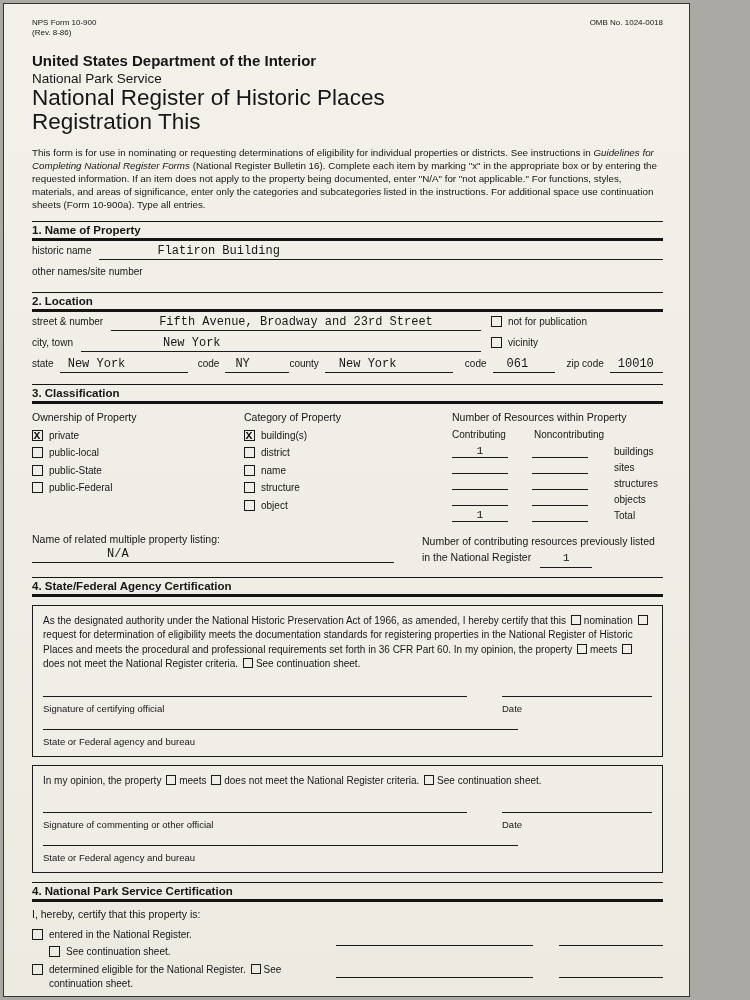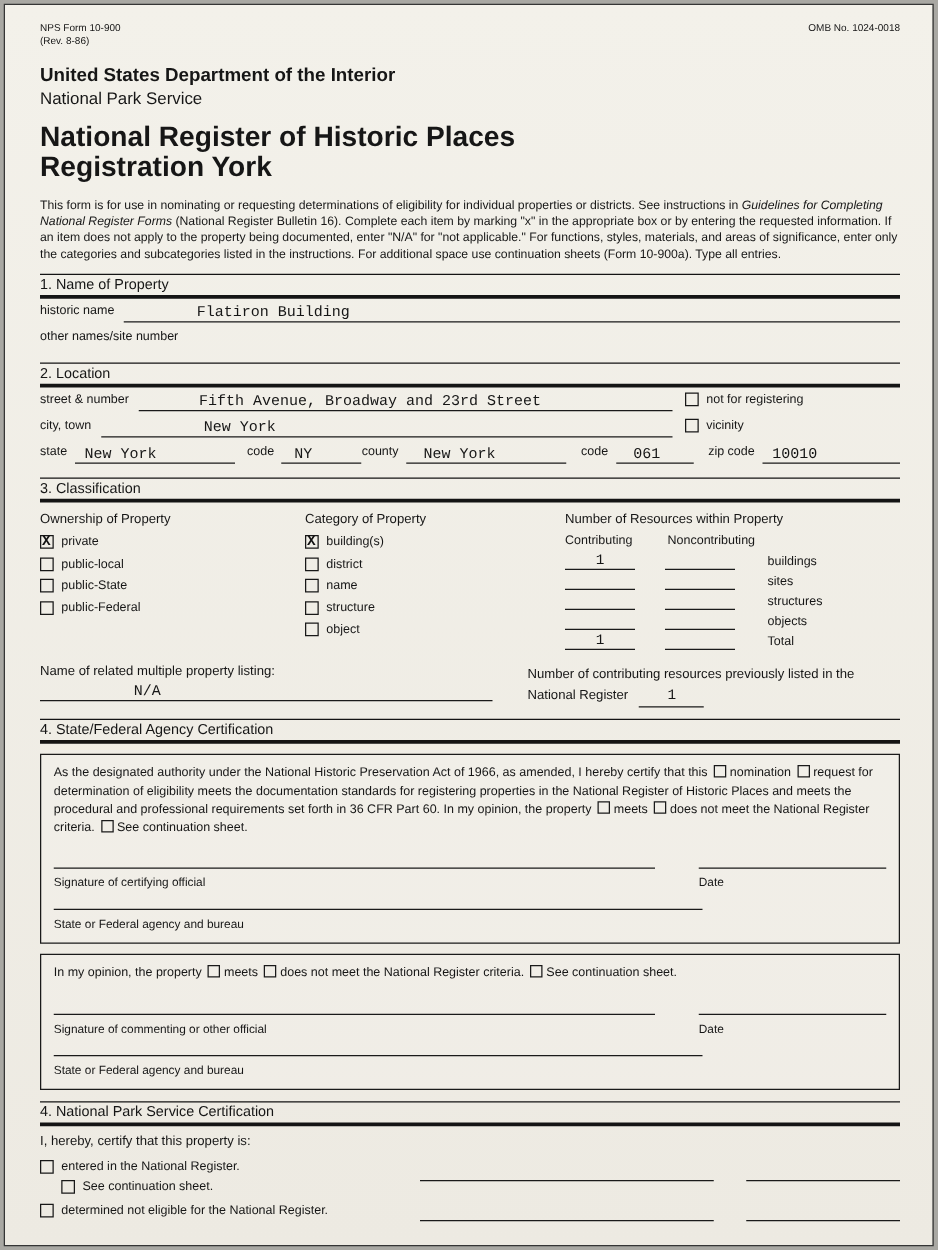--- a/index.html
+++ b/index.html
@@ -1,29 +1,29 @@
 <!DOCTYPE html>
 <html><head>
 <meta charset="utf-8">
 <style>
   *{margin:0;padding:0;box-sizing:border-box}
   html,body{width:750px;height:1000px}
   body{background:#a9a8a3;font-family:"Liberation Sans",sans-serif;color:#161616}
-  .page{position:relative;width:744px;height:994px;margin:3px;background:linear-gradient(180deg,#f3f1ea,#edeae2);border:1px solid #353535;padding:14px 26px 8px 28px;overflow:hidden}
+  .page{position:relative;width:687px;height:994px;margin:3px;background:linear-gradient(180deg,#f3f1ea,#edeae2);border:1px solid #353535;padding:14px 26px 8px 28px;overflow:hidden}
 
   .top-row{display:flex;justify-content:space-between;align-items:flex-start}
   .tiny{font-size:8px;line-height:1.3}
 
   .dept{font-size:15px;font-weight:bold;margin-top:13px}
   .agency{font-size:13.5px;margin-top:2px}
-  .doc-title{font-size:22.5px;font-weight:bold;line-height:1.07;margin-top:12px}
+  .doc-title{font-size:22.5px;font-weight:normal;line-height:1.07;}
   .intro{font-size:9.8px;line-height:1.34;margin-top:12px}
   .intro em{font-style:italic}
 
-  .sec-head{margin-top:9px;border-top:1.5px solid #141414;border-bottom:3px solid #141414;font-weight:normal;font-size:11.5px;padding:2px 0 2px}
+  .sec-head{margin-top:9px;border-top:1.5px solid #141414;border-bottom:3px solid #141414;font-weight:bold;font-size:11.5px;padding:2px 0 2px}
 
   .frow{display:flex;align-items:flex-start;margin-top:4px;min-height:17px}
   .flabel{font-size:10px;white-space:nowrap;padding-bottom:1px}
   .fline{border-bottom:1.2px solid #1a1a1a;display:flex;align-items:flex-end;min-height:15px}
   .grow{flex:1}
   .tw{font-family:"Liberation Mono",monospace;font-size:12px;line-height:1.15;white-space:nowrap}
 
   .loccb{width:172px;display:flex;align-items:center;font-size:10px;margin-left:10px;flex:0 0 auto}
 
   .cb{display:inline-block;width:11px;height:11px;border:1.4px solid #181818;position:relative;flex:0 0 auto;margin-right:6px}
@@ -81,21 +81,21 @@
       <div>NPS Form 10-900</div>
       <div>(Rev. 8-86)</div>
     </div>
     <div class="tiny">OMB No. 1024-0018</div>
   </div>
 
   <div class="dept">United States Department of the Interior</div>
   <div class="agency">National Park Service</div>
   <div class="doc-title">
     <div>National Register of Historic Places</div>
-    <div>Registration York</div>
+    <div>Registration This</div>
   </div>
   <p class="intro"><span>This form is for use in nominating or requesting determinations of eligibility for individual properties or districts. See instructions in </span><em>Guidelines for Completing National Register Forms</em><span> (National Register Bulletin 16). Complete each item by marking "x" in the appropriate box or by entering the requested information. If an item does not apply to the property being documented, enter "N/A" for "not applicable." For functions, styles, materials, and areas of significance, enter only the categories and subcategories listed in the instructions. For additional space use continuation sheets (Form 10-900a). Type all entries.</span></p>
 
   <div class="sec-head">1. Name of Property</div>
   <div class="frow">
     <span class="flabel">historic name</span>
     <span class="fline grow" style="margin-left:8px;padding-left:58px">
         <span class="tw">Flatiron Building</span>
       </span>
   </div>
@@ -104,21 +104,21 @@
   </div>
 
   <div class="sec-head">2. Location</div>
   <div class="frow">
     <span class="flabel">street &amp; number</span>
     <span class="fline grow" style="margin-left:8px;padding-left:48px">
         <span class="tw">Fifth Avenue, Broadway and 23rd Street</span>
       </span>
     <span class="loccb">
       <span class="cb"></span>
-      <span>not for registering</span>
+      <span>not for publication</span>
     </span>
   </div>
   <div class="frow">
     <span class="flabel">city, town</span>
     <span class="fline grow" style="margin-left:8px;padding-left:82px">
         <span class="tw">New York</span>
       </span>
     <span class="loccb">
       <span class="cb"></span>
       <span>vicinity</span>
@@ -278,20 +278,24 @@
       <div class="opt">
         <span class="cb"></span>
         <span class="optlabel">entered in the National Register.</span>
       </div>
       <div class="opt sub">
         <span class="cb"></span>
         <span class="optlabel">See continuation sheet.</span>
       </div>
       <div class="opt">
         <span class="cb"></span>
+        <span class="optlabel"><span>determined eligible for the National Register.</span> <span class="cb-inline"></span><span>See continuation sheet.</span></span>
+      </div>
+      <div class="opt">
+        <span class="cb"></span>
         <span class="optlabel">determined not eligible for the National Register.</span>
       </div>
 
     </div>
     <div class="nps-right">
       <div class="lpair">
           <span class="lp-long"></span>
           <span class="lp-short"></span>
         </div>
       <div class="lpair">

